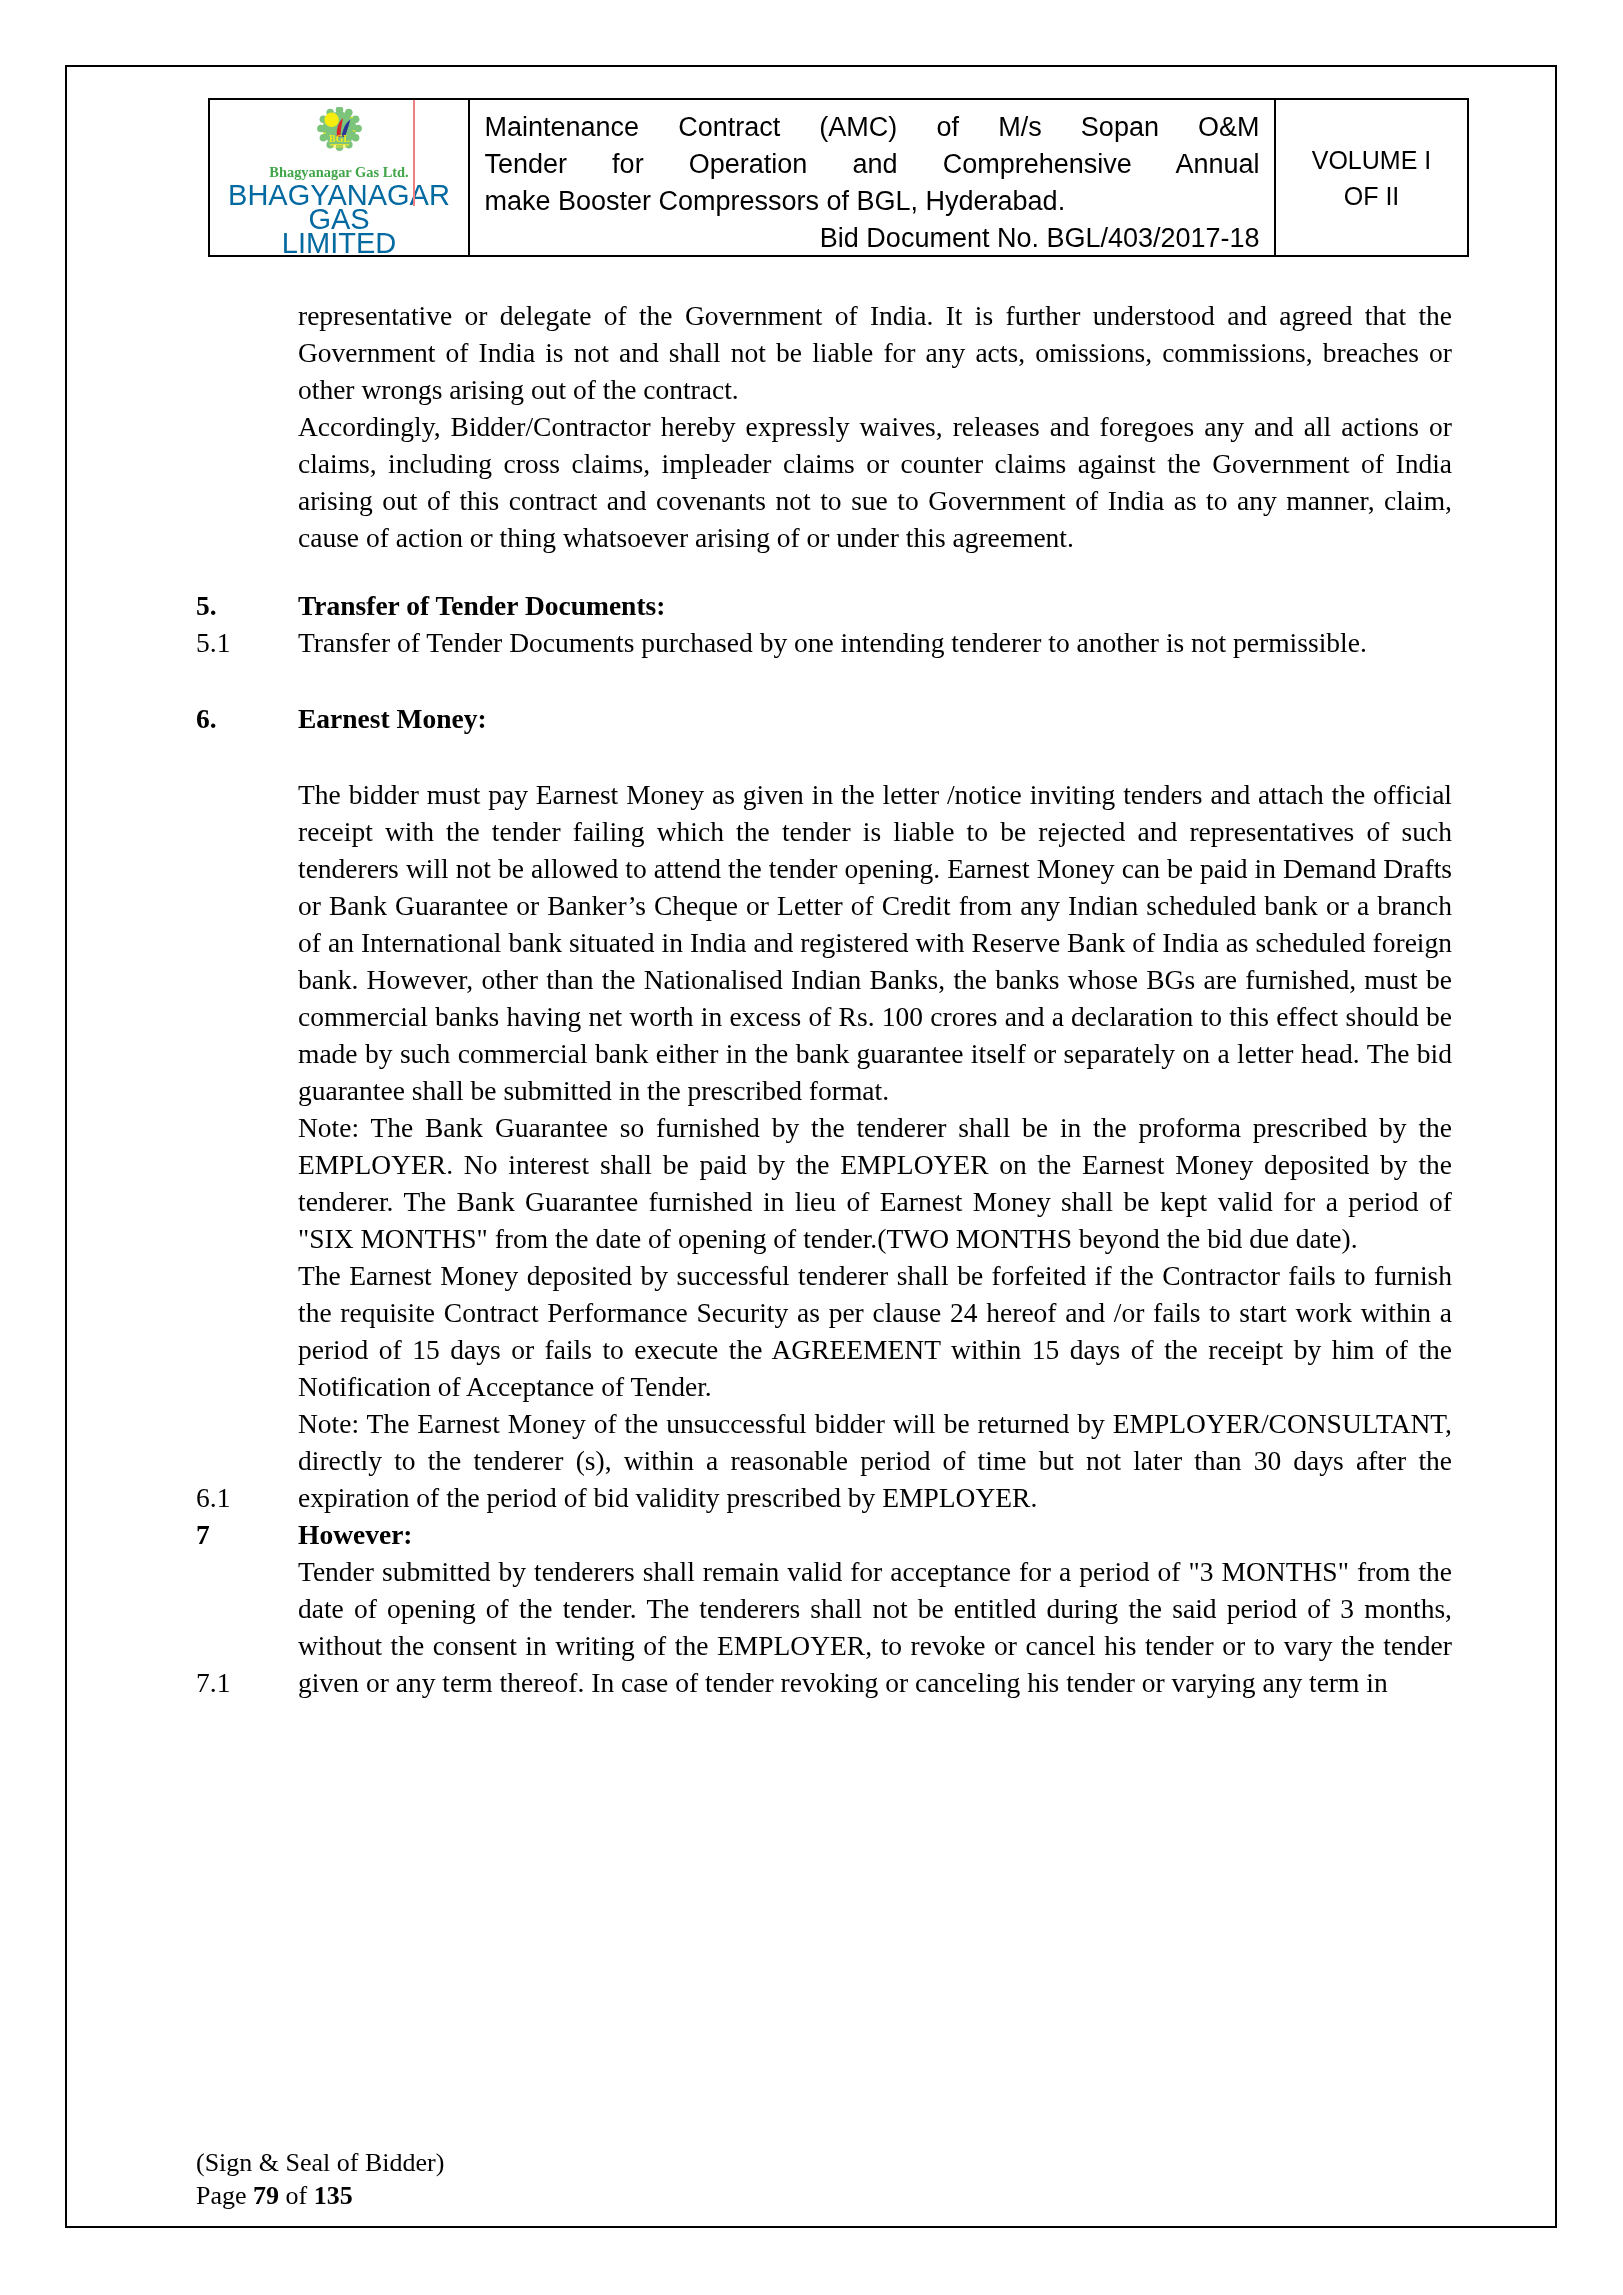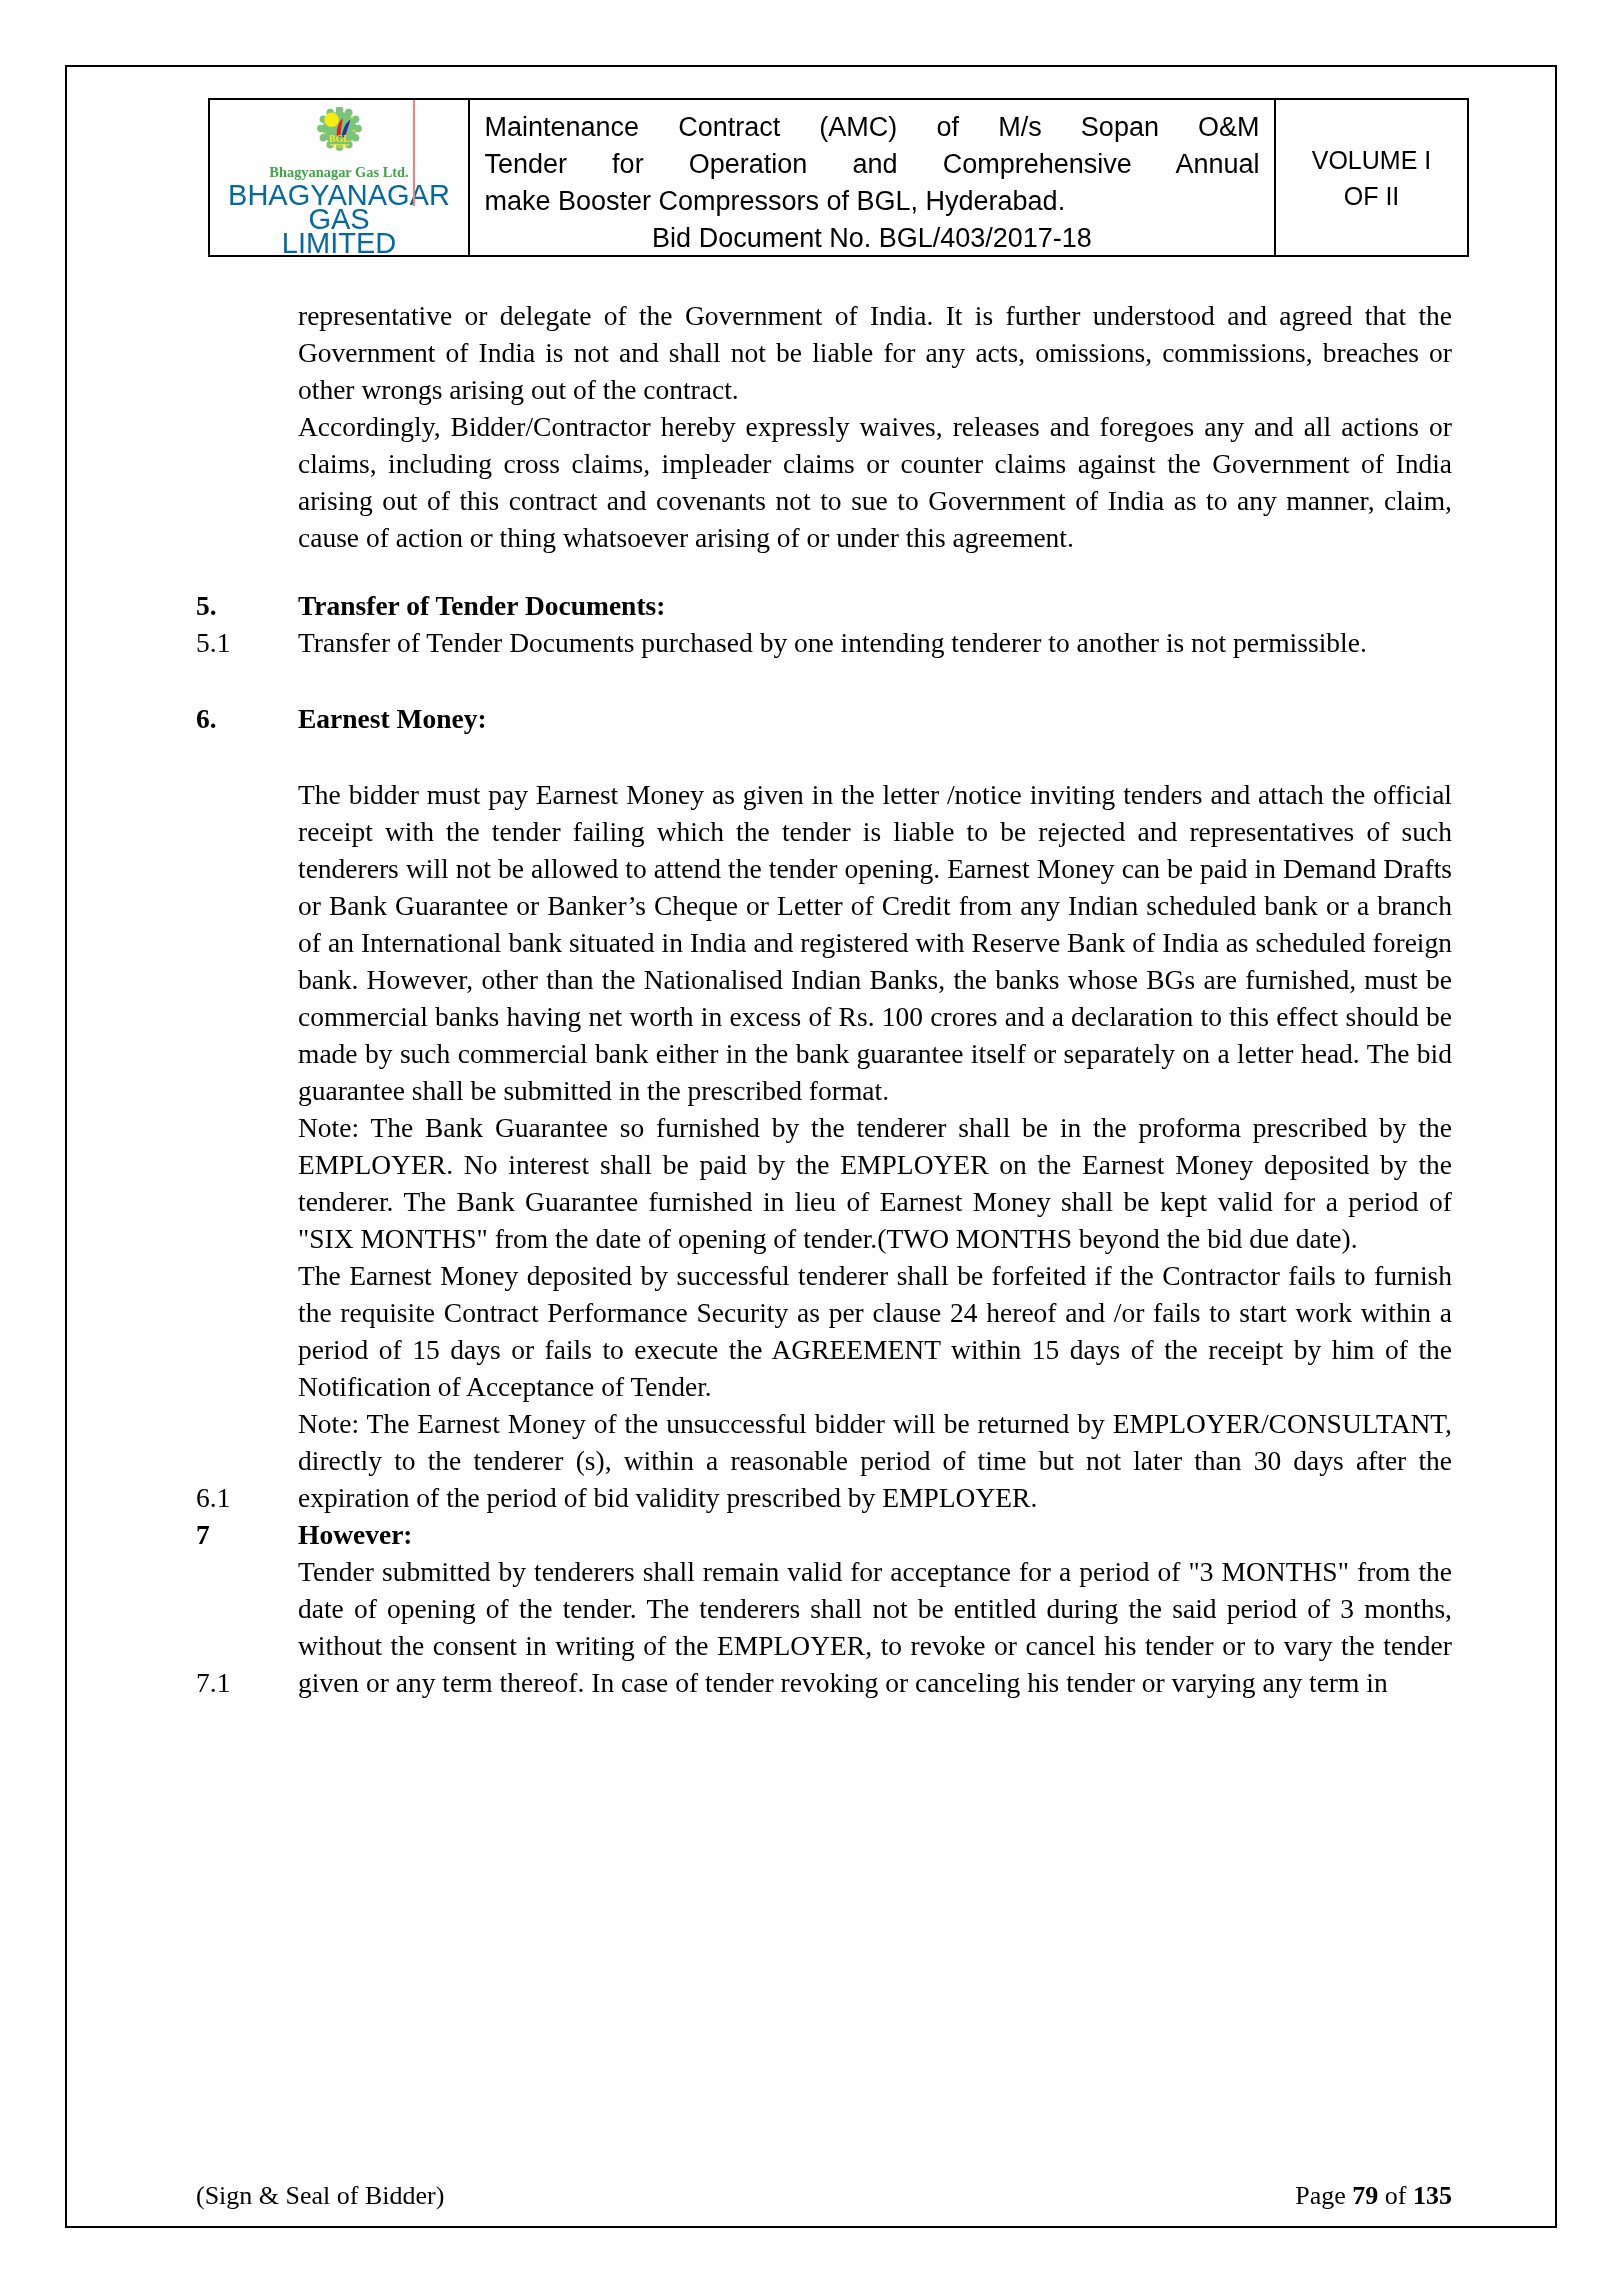--- a/index.html
+++ b/index.html
@@ -46,21 +46,21 @@
     margin-top: 2.6px; color: #0369a1;
   }
   .title-cell {
     width: 806px; border-right: 2px solid #000;
     padding: 9.2px 14.4px 0 14.4px;
     font-family: "Liberation Sans", sans-serif;
     font-size: 27px; line-height: 37px;
   }
   .title-line-justify { text-align: justify; text-align-last: justify; }
   .title-line-left    { text-align: left; }
-  .title-line-center  { text-align: center; }
+  .title-line-center  { text-align: right; }
   .volume-cell {
     flex: 1;
     display: flex; flex-direction: column; justify-content: center; align-items: center;
     font-family: "Liberation Sans", sans-serif;
     font-size: 25px; line-height: 36px;
     text-align: right;
   }
 
   
   .doc-body {
@@ -74,21 +74,21 @@
   .doc-body p { margin: 0; text-align: justify; }
   .bold { font-weight: bold; }
   .gap-sm { margin-top: 31px; }
   .gap-md { margin-top: 39px; }
   .gap-lg { margin-top: 73px; }
 
   
   .footer {
     position: absolute; left: 129px; right: 103px; bottom: 14.4px;
     display: flex; justify-content: space-between; align-items: baseline;
-    font-size: 26px; line-height: 33px;
+    font-size: 26px; line-height: 33px; flex-direction: column;
   }
 
   svg text { font-family: "Liberation Serif", serif; }
 </style>
 </head>
 <body>
 
 <div class="page-frame">
 
   <div class="header-table">

